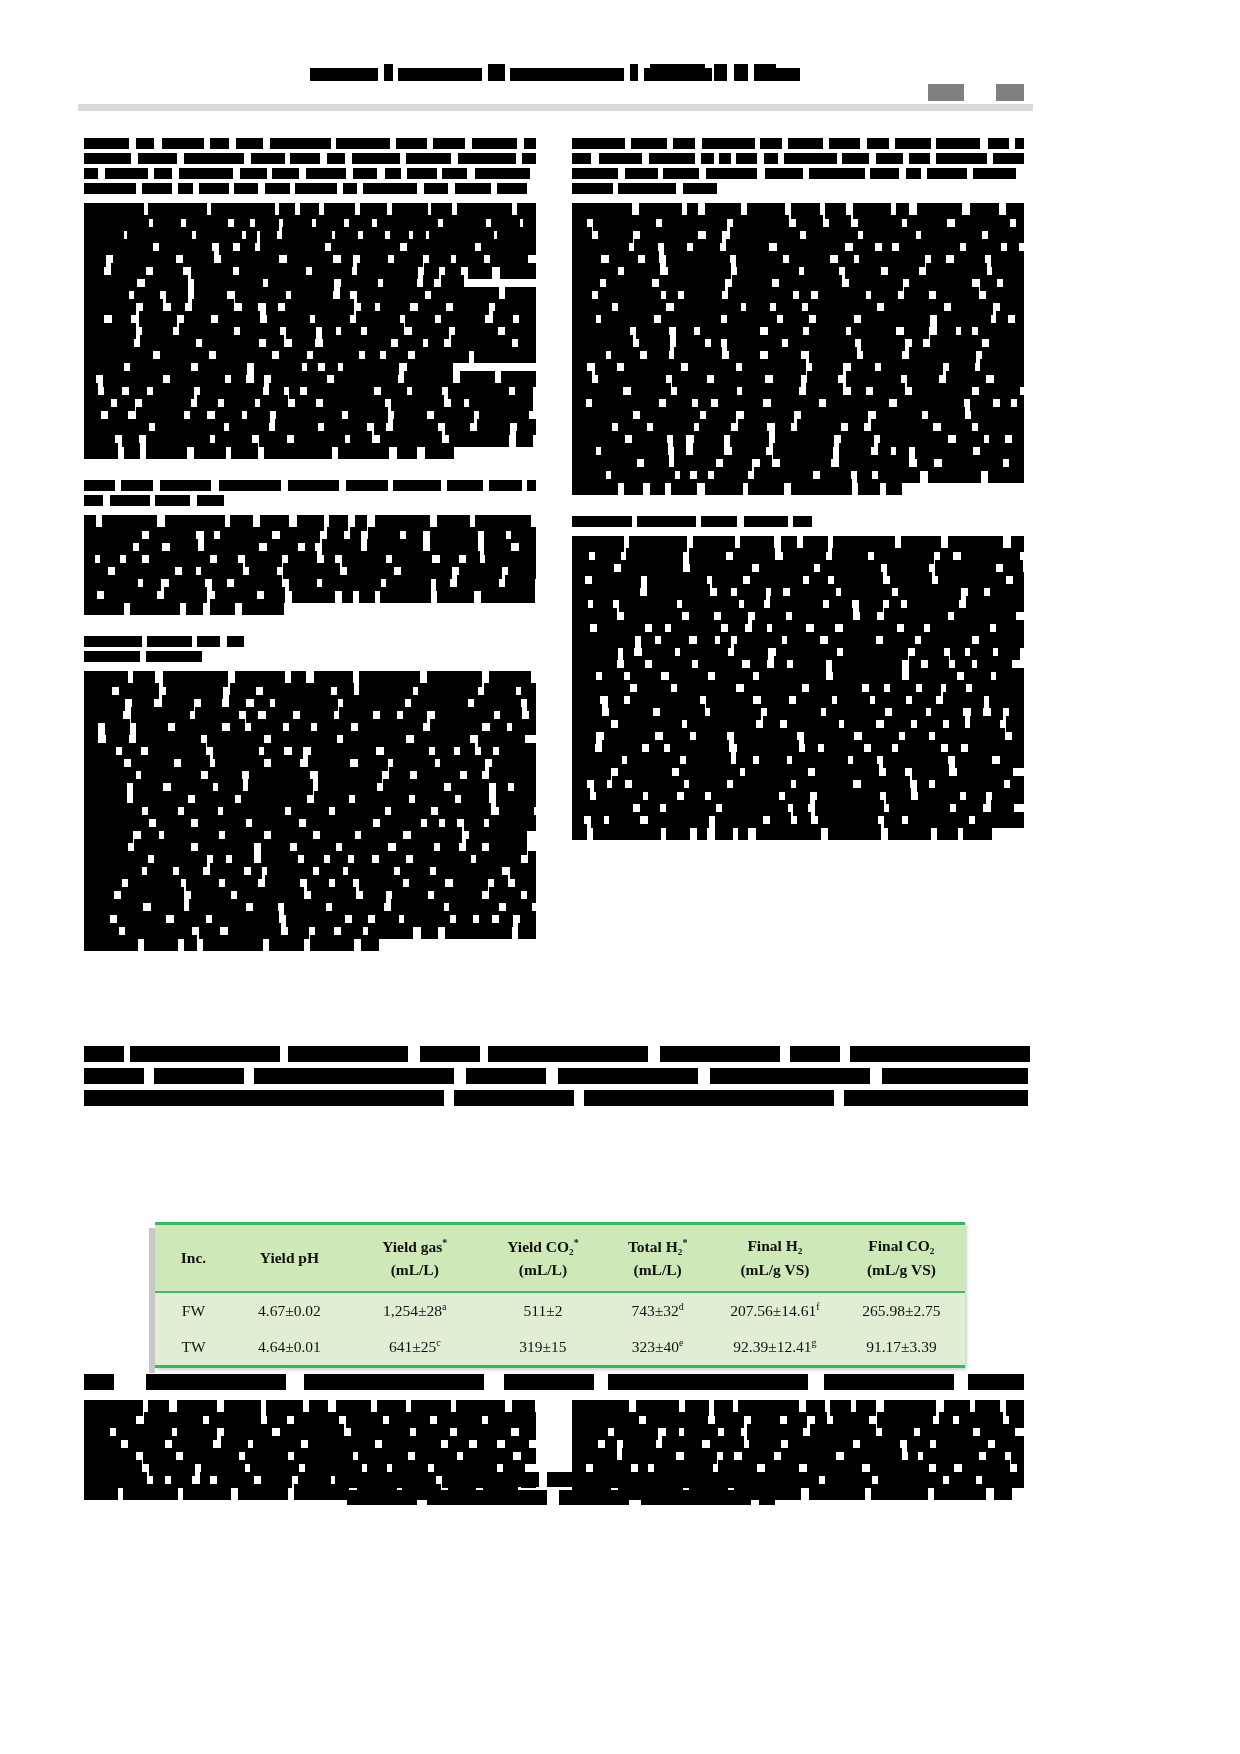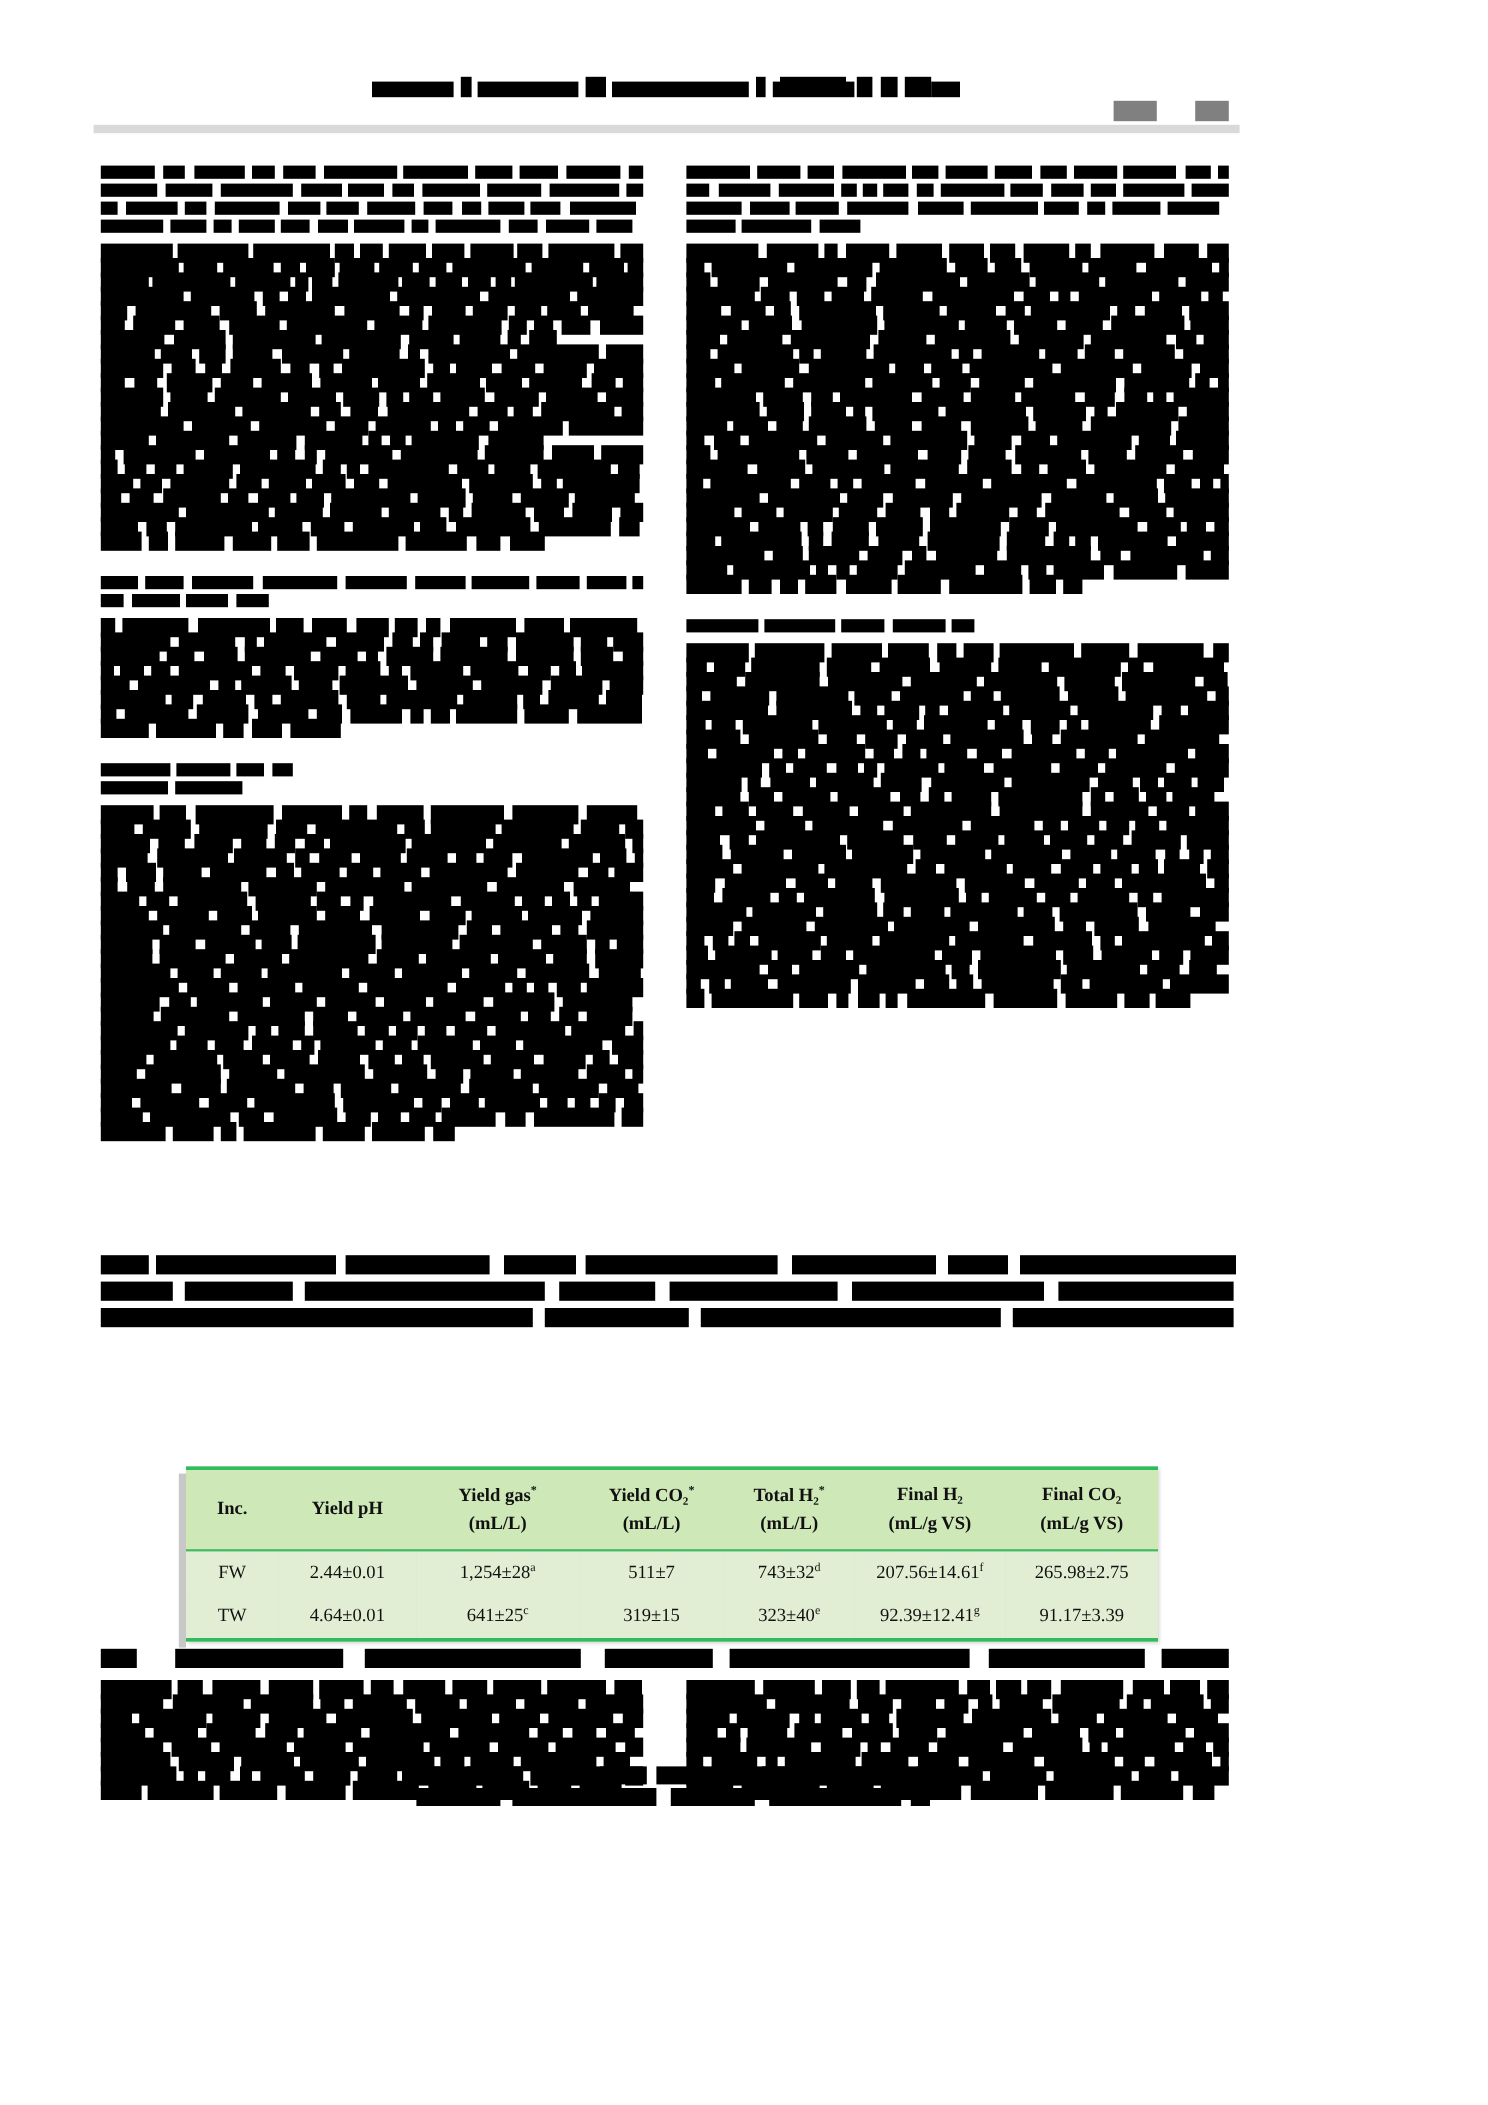--- a/index.html
+++ b/index.html
@@ -1647,23 +1647,23 @@
             <span class="unit">(mL/g VS)</span>
           </th>
         </tr>
         <tr class="midrule">
           <td colspan="7"></td>
         </tr>
       </thead>
       <tbody id="table-body">
           <tr class="datarow">
             <td class="inc">FW</td>
-            <td class="ph">2.44±0.01</td>
+            <td class="ph">4.67±0.02</td>
             <td>1,254±28<sup>a</sup></td>
-            <td>511±7</td>
+            <td>511±2</td>
             <td>743±32<sup>d</sup></td>
             <td>207.56±14.61<sup>f</sup></td>
             <td>265.98±2.75</td>
           </tr>
           <tr class="datarow">
             <td class="inc">TW</td>
             <td class="ph">4.64±0.01</td>
             <td>641±25<sup>c</sup></td>
             <td>319±15</td>
             <td>323±40<sup>e</sup></td>

